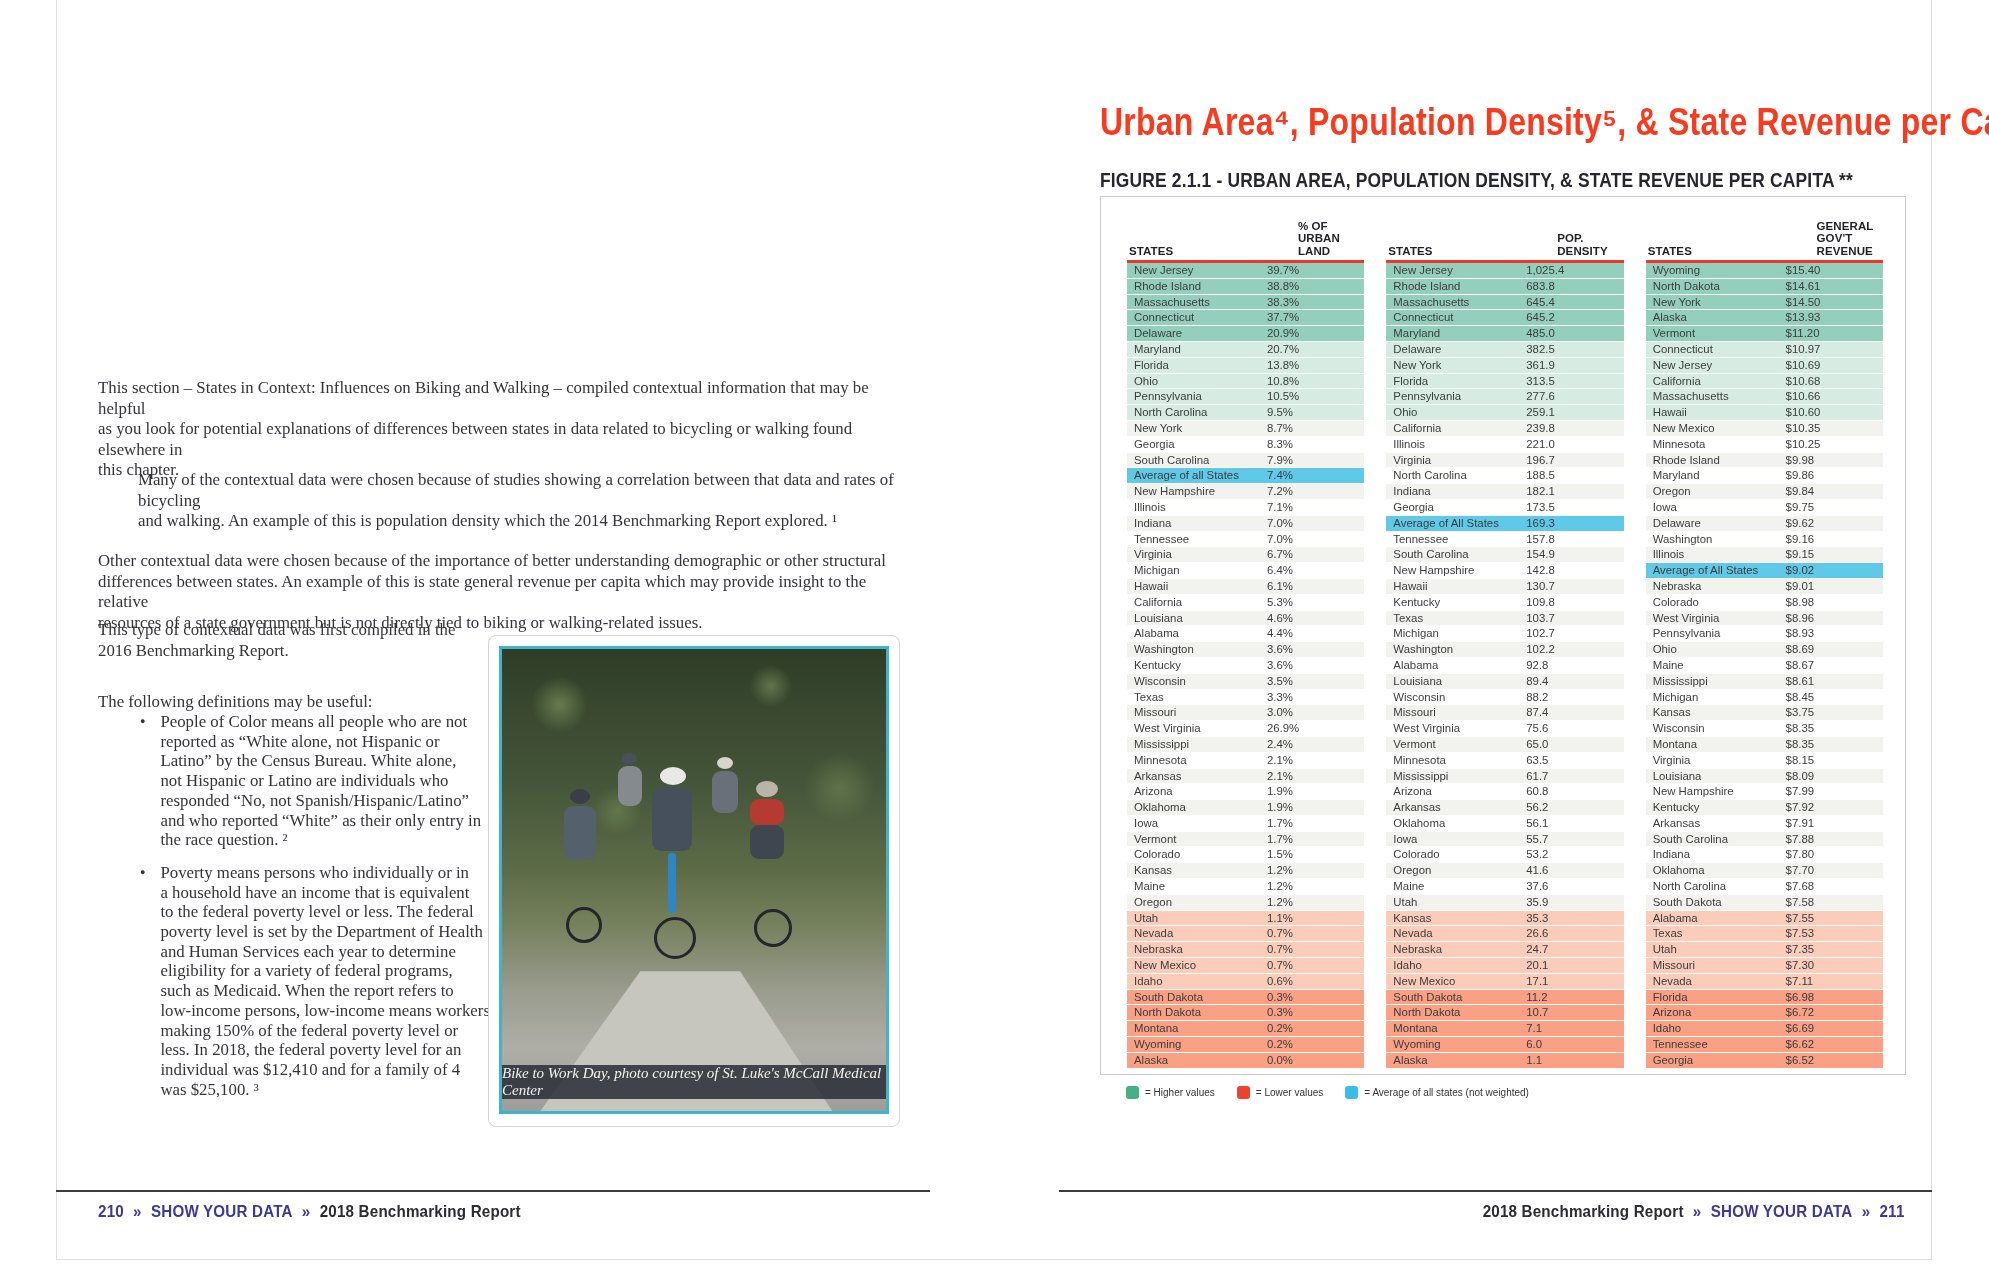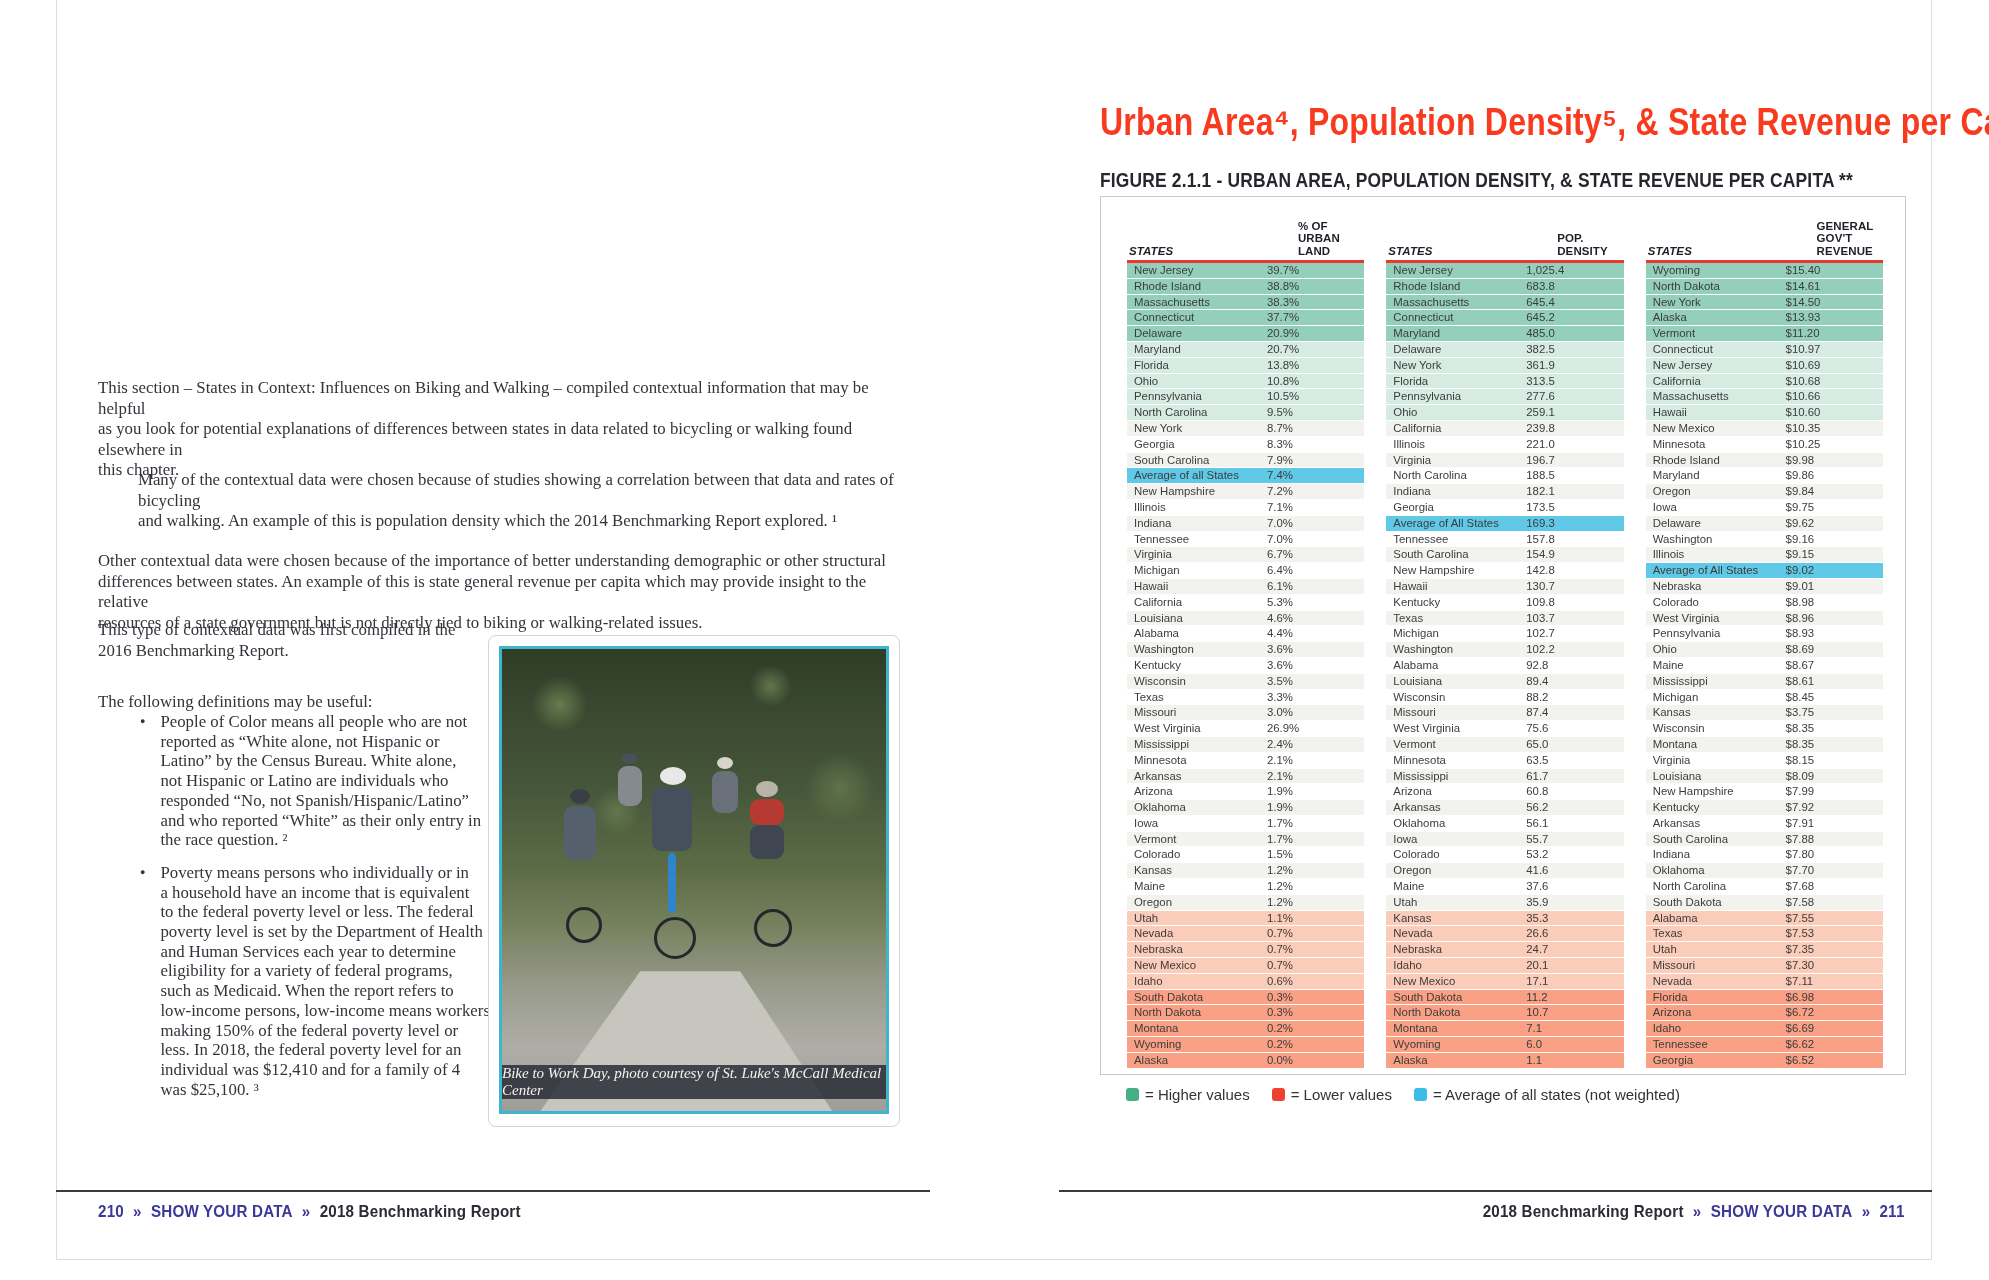--- a/index.html
+++ b/index.html
@@ -59,31 +59,31 @@
   
   #r-heading{position:absolute;left:1100px;top:100px;color:#f83b1f;font-weight:bold;font-size:39px;
              transform:scaleX(.82);transform-origin:0 50%;white-space:nowrap;letter-spacing:.3px;}
   #fig-title{position:absolute;left:1100px;top:168px;color:#26262e;font-weight:bold;font-size:20.5px;
              transform:scaleX(.85);transform-origin:0 50%;white-space:nowrap;letter-spacing:.2px;}
   #table-box{position:absolute;left:1100px;top:196px;width:806px;height:879px;border:1px solid #c9c9c9;
              box-sizing:border-box;background:#fff;display:flex;gap:22px;padding:20px 22px 0 26px;}
   .table{flex:1;min-width:0;}
   .thead{display:flex;align-items:flex-end;min-height:40px;border-bottom:3px solid #e8392b;
          padding-bottom:3px;font-weight:bold;font-size:11.5px;color:#1f1f28;letter-spacing:.1px;}
-  .th-state{flex:0 0 56%;padding-left:2px;font-style:italic;}
+  .th-state{flex:0 0 56%;padding-left:2px;}
   .th-value{flex:1;white-space:pre-line;line-height:12.5px;margin-left:36px;}
   .trow{display:flex;height:15.8px;line-height:15px;box-sizing:border-box;border-bottom:1px solid #fff;
         font-size:11.4px;color:#3c3c3c;}
   .tcell.state{flex:0 0 56%;padding-left:7px;overflow:hidden;white-space:nowrap;}
   .tcell.val{flex:1;white-space:nowrap;}
   .trow.g2{background:#94cfbc;} .trow.g1{background:#d6ebe2;}
   .trow.avg{background:#5fc9e7;} .trow.alt{background:#f2f2ef;}
   .trow.r1{background:#fbccba;} .trow.r2{background:#f9a085;}
   #legend{position:absolute;left:1126px;top:1086px;display:flex;gap:22px;align-items:center;}
-  .leg-item{display:flex;align-items:center;gap:6px;font-size:15px;color:#333;}
+  .leg-item{display:flex;align-items:center;gap:6px;font-size:10px;color:#333;}
   .swatch{width:13px;height:13px;border-radius:3px;}
 </style>
 </head>
 <body>
 
 <div id="canvas">
 
   <div class="edge" style="left:56px;top:0;width:1px;height:1259px;"></div>
   <div class="edge" style="left:1931px;top:0;width:1px;height:1259px;"></div>
   <div class="edge" style="left:56px;top:1259px;width:1876px;height:1px;"></div>

